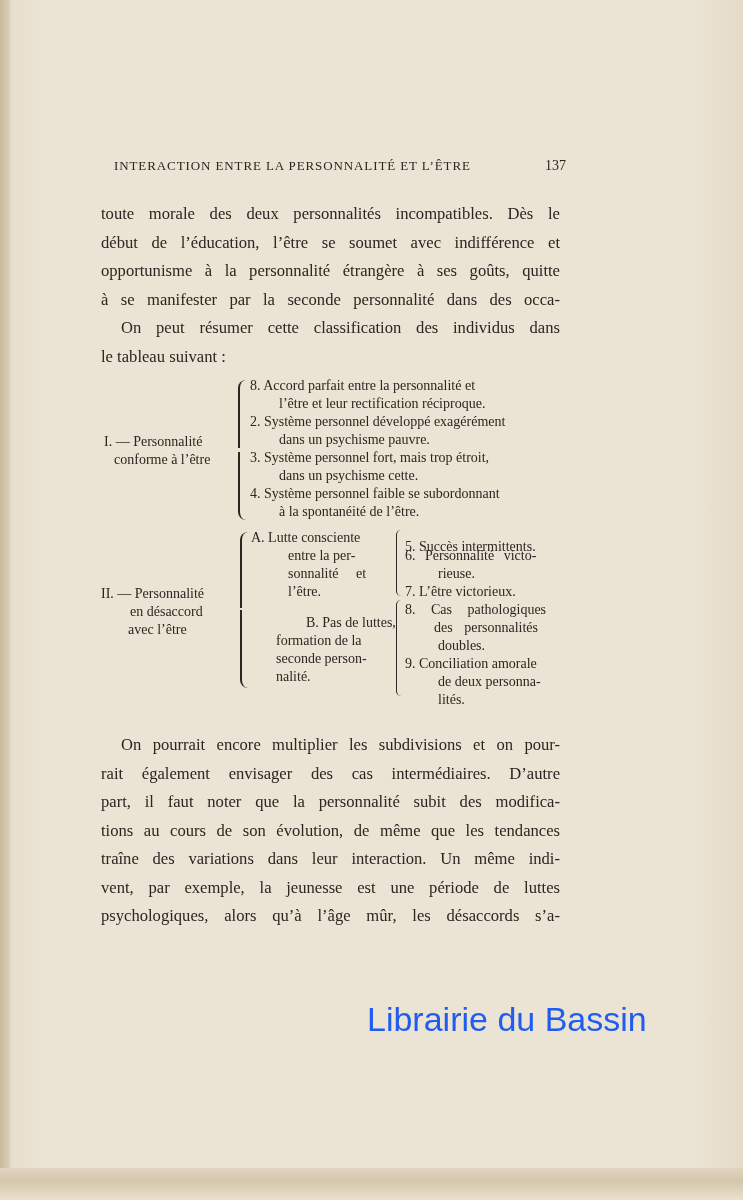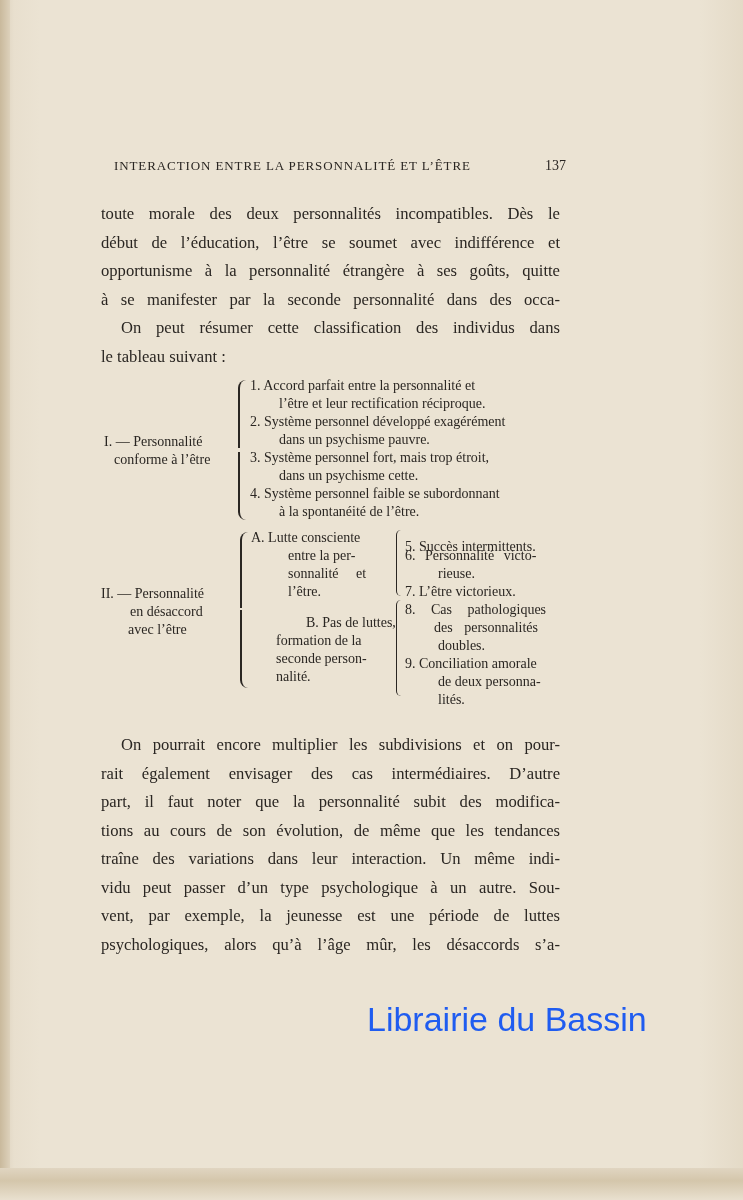--- a/index.html
+++ b/index.html
@@ -75,21 +75,21 @@
     <p>le tableau suivant :</p>
   </div>
 
   <div>
     <div class="row" style="left:104px; top:433px;">I. — Personnalité</div>
     <div class="row" style="left:114px; top:451px;">conforme à l’être</div>
 
     <div class="brace" style="left:238px; top:380px; width:6px; height:68px; border-width:0 0 0 2px; border-radius:8px 0 0 0;"></div>
     <div class="brace" style="left:238px; top:452px; width:6px; height:68px; border-width:0 0 0 2px; border-radius:0 0 0 8px;"></div>
 
-    <div class="row" style="left:250px; top:377px;">1. Accord parfait entre la personnalité et</div>
+    <div class="row" style="left:250px; top:377px;">8. Accord parfait entre la personnalité et</div>
     <div class="row" style="left:279px; top:395px;">l’être et leur rectification réciproque.</div>
     <div class="row" style="left:250px; top:413px;">2. Système personnel développé exagérément</div>
     <div class="row" style="left:279px; top:431px;">dans un psychisme pauvre.</div>
     <div class="row" style="left:250px; top:449px;">3. Système personnel fort, mais trop étroit,</div>
     <div class="row" style="left:279px; top:467px;">dans un psychisme cette.</div>
     <div class="row" style="left:250px; top:485px;">4. Système personnel faible se subordonnant</div>
     <div class="row" style="left:279px; top:503px;">à la spontanéité de l’être.</div>
 
     <div class="row" style="left:101px; top:585px;">II. — Personnalité</div>
     <div class="row" style="left:130px; top:603px;">en désaccord</div>
@@ -122,21 +122,20 @@
     <div class="row" style="left:438px; top:673px;">de deux personna-</div>
     <div class="row" style="left:438px; top:691px;">lités.</div>
   </div>
 
   <div class="para" style="top:729px;">
     <p class="indent" style="text-align-last:justify">On pourrait encore multiplier les subdivisions et on pour-</p>
     <p style="text-align-last:justify">rait également envisager des cas intermédiaires. D’autre</p>
     <p style="text-align-last:justify">part, il faut noter que la personnalité subit des modifica-</p>
     <p style="text-align-last:justify">tions au cours de son évolution, de même que les tendances</p>
     <p style="text-align-last:justify">traîne des variations dans leur interaction. Un même indi-</p>
-    <p style="text-align-last:justify">vidu peut passer d’un type psychologique à un autre. Sou-</p>
     <p style="text-align-last:justify">vent, par exemple, la jeunesse est une période de luttes</p>
     <p style="text-align-last:justify">psychologiques, alors qu’à l’âge mûr, les désaccords s’a-</p>
   </div>
 
   <div class="watermark">Librairie du Bassin</div>
 
   <div class="page-bottom"></div>
 </div>
 
 </body></html>

